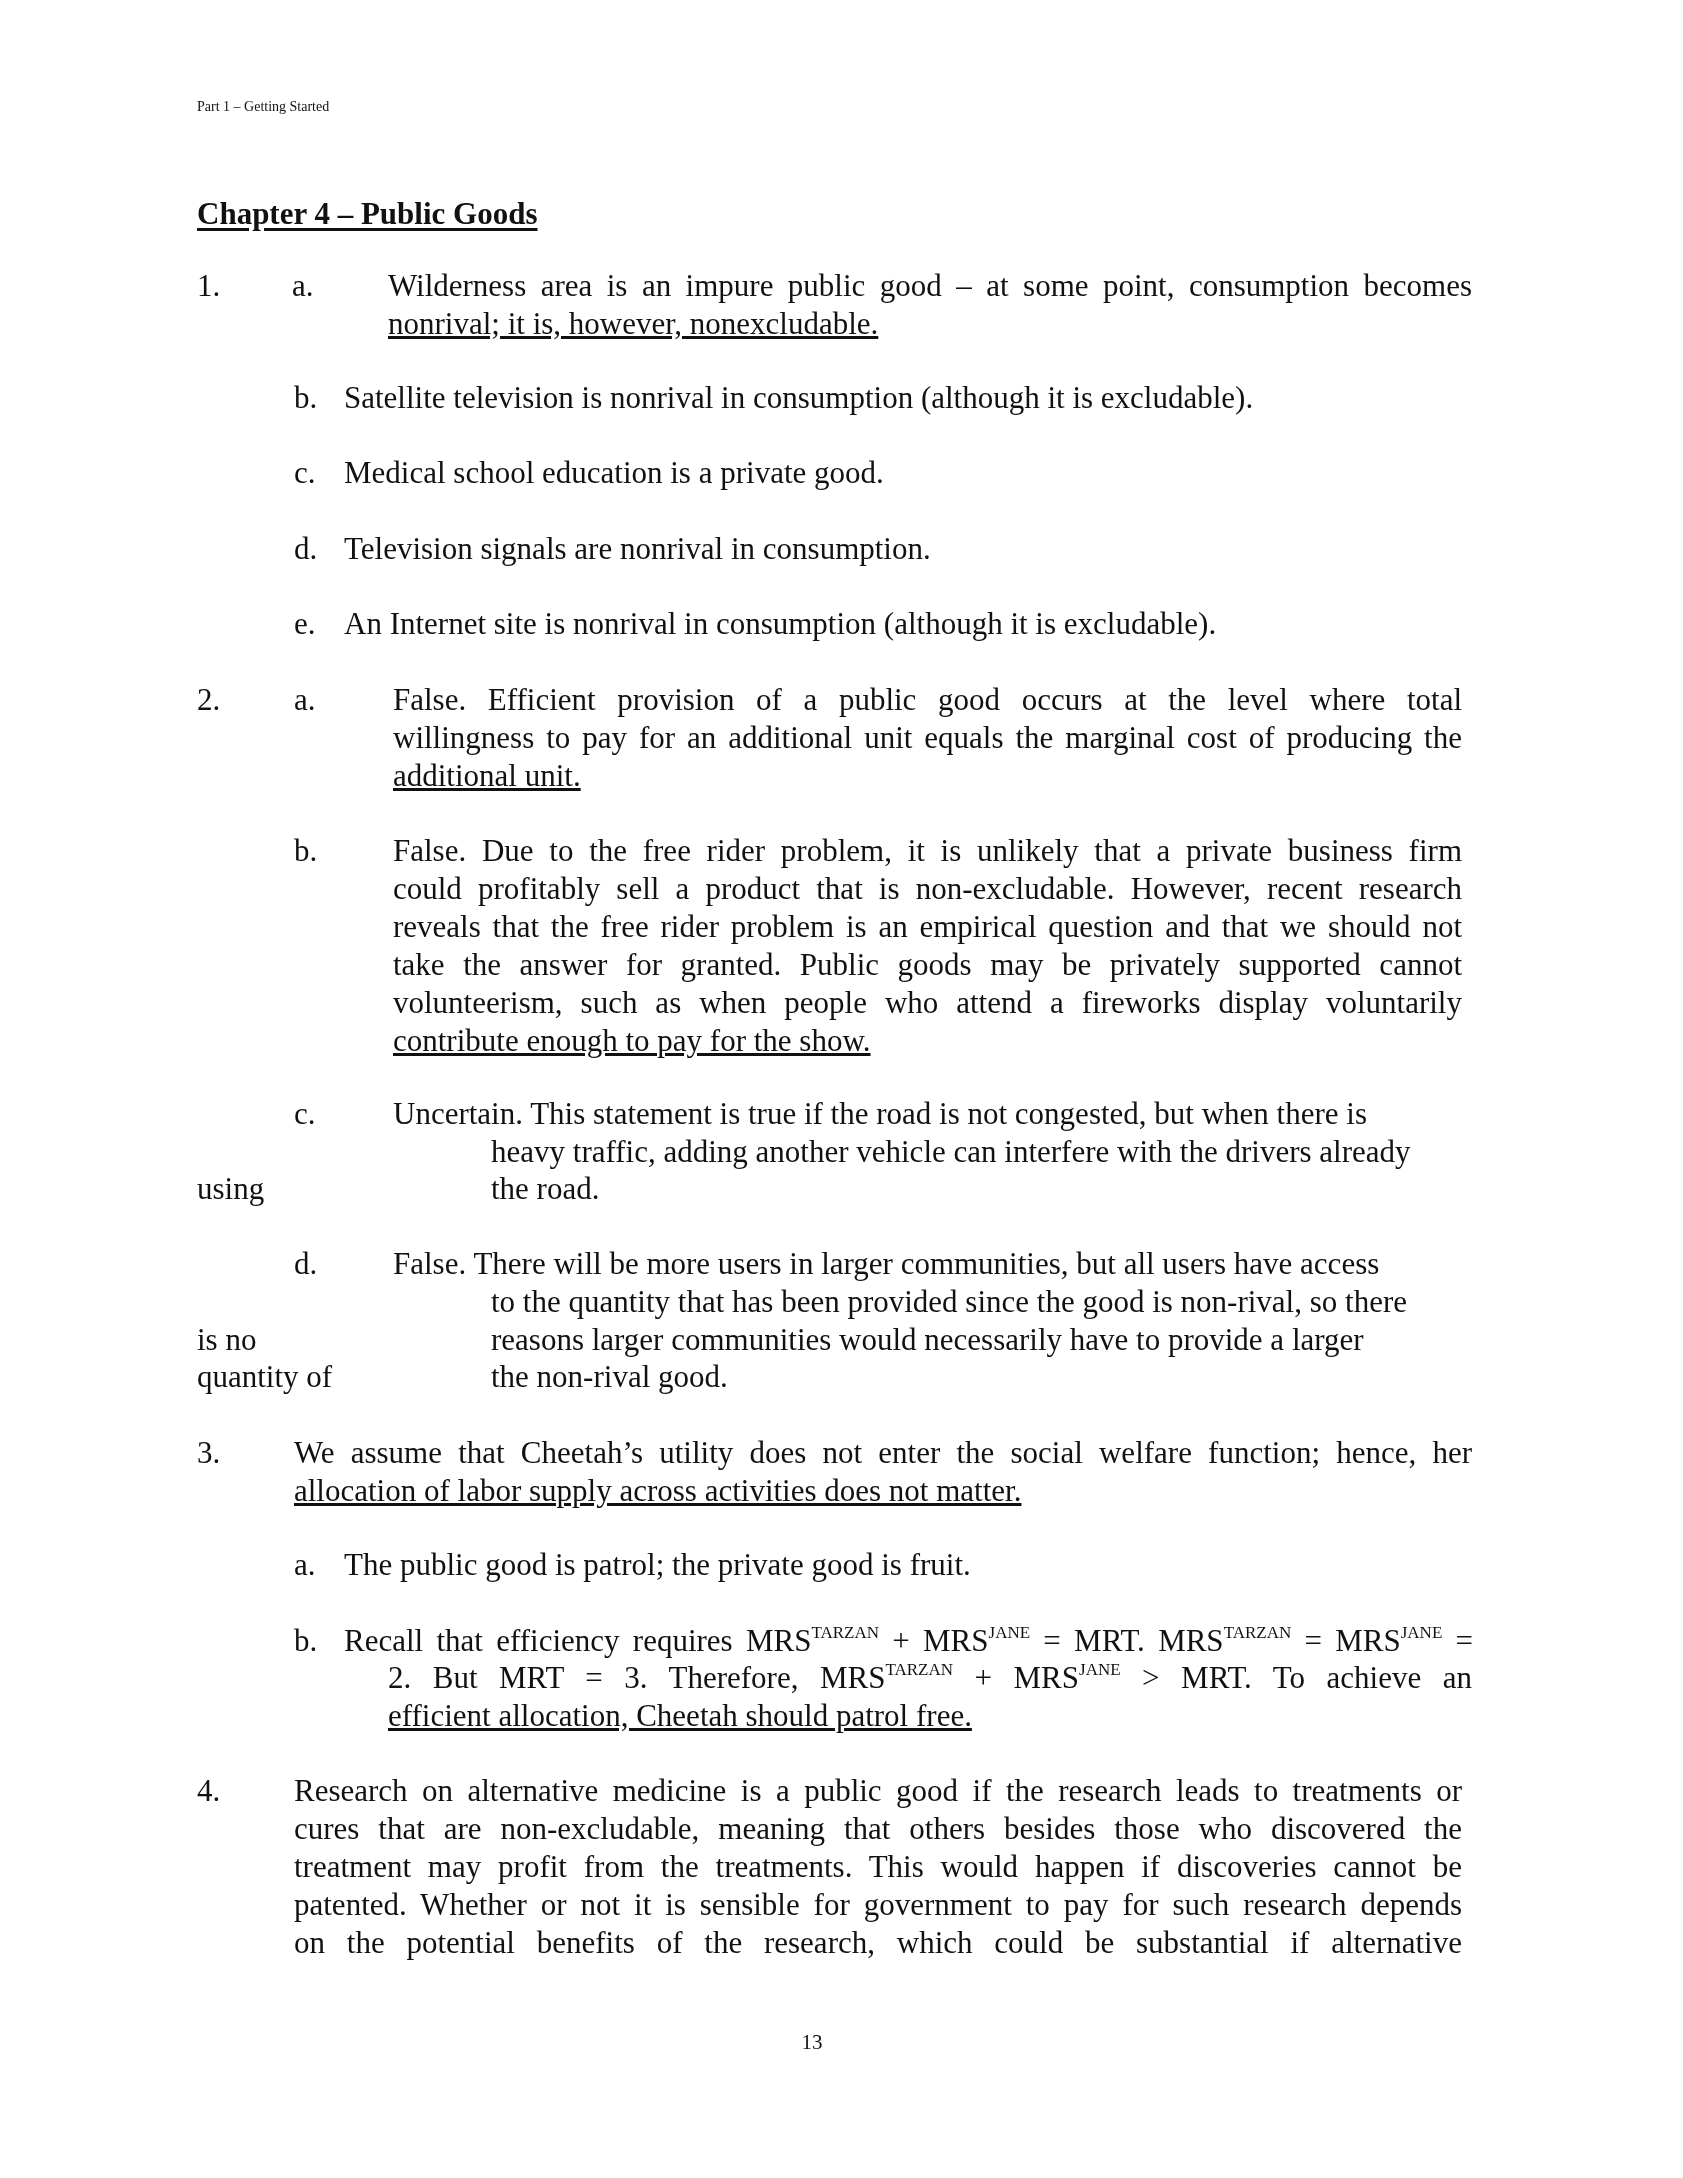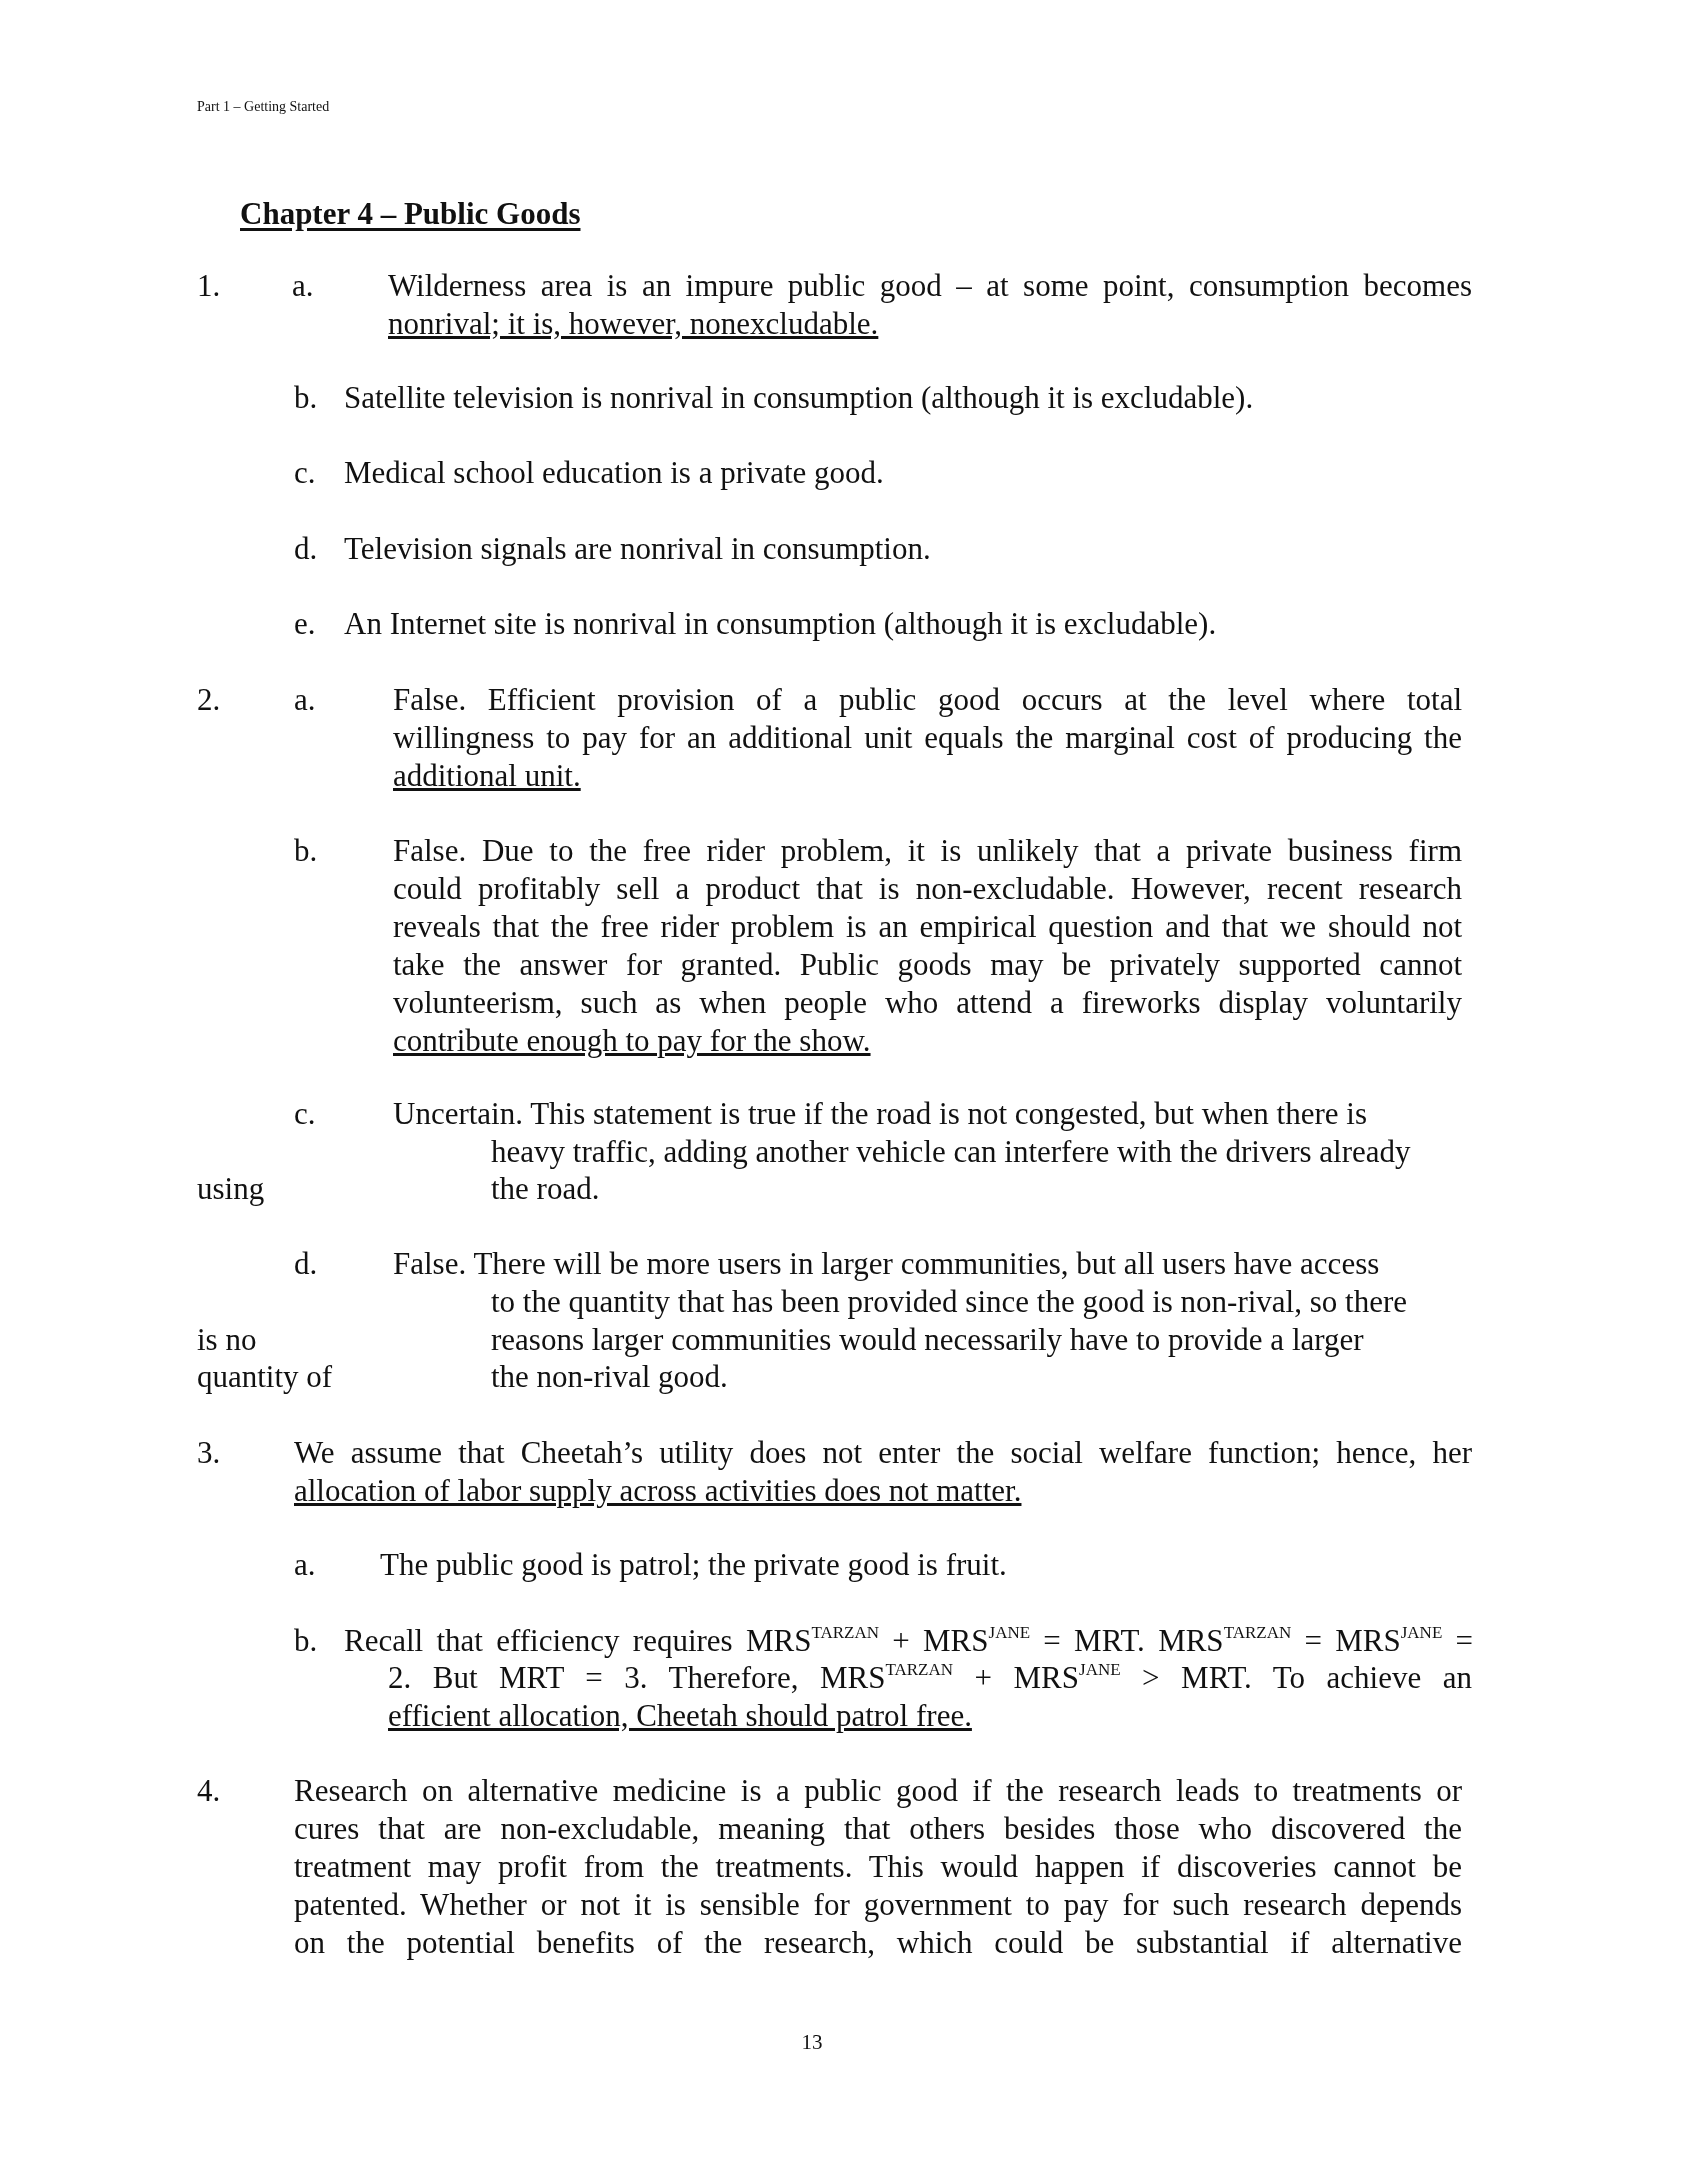--- a/index.html
+++ b/index.html
@@ -1,21 +1,21 @@
 <!DOCTYPE html>
 <html><head>
 <meta charset="utf-8">
 <style>
   html, body { margin: 0; padding: 0; background: #ffffff; }
   body { width: 1683px; height: 2178px; position: relative; overflow: hidden;
          font-family: "Liberation Serif", "DejaVu Serif", serif; color: #111111; }
   .page { position: absolute; left: 0; top: 0; width: 1683px; height: 2178px; }
   .abs { position: absolute; }
   .header { left: 197px; top: 99px; font-size: 14px; }
-  .title { left: 197px; top: 196px; font-size: 31px; font-weight: bold; text-decoration: underline; text-underline-offset: 4px; margin-left: 43px; }
+  .title { left: 197px; top: 196px; font-size: 31px; font-weight: bold; text-decoration: underline; text-underline-offset: 4px; }
   .txt { font-size: 31px; line-height: 38px; white-space: nowrap; }
   .line { display: block; text-align: justify; text-align-last: justify; white-space: nowrap; }
   .line.last { text-align-last: left; text-decoration: underline; }
   .pagenum { left: 0; width: 1624px; text-align: center; top: 2030px; font-size: 21px; }
   sup { font-size: 17px; vertical-align: 13px; line-height: 0; }
 </style>
 </head>
 <body>
 
 <div class="page">
@@ -74,21 +74,21 @@
   <div class="abs txt" style="left:197px; top:1358px;">quantity of</div>
   <div class="abs txt" style="left:491px; top:1358px;">the non-rival good.</div>
 
   <div class="abs txt" style="left:197px; top:1434px;">3.</div>
   <div class="abs txt" style="left:294px; top:1434px; width:1178px;">
     <span class="line">We assume that Cheetah’s utility does not enter the social welfare function; hence, her</span>
     <span class="line last">allocation of labor supply across activities does not matter.</span>
   </div>
 
   <div class="abs txt" style="left:294px; top:1546px;">a.</div>
-  <div class="abs txt" style="left:344px; top:1546px;margin-left:36px;">The public good is patrol; the private good is fruit.</div>
+  <div class="abs txt" style="left:344px; top:1546px;">The public good is patrol; the private good is fruit.</div>
 
   <div class="abs txt" style="left:294px; top:1622px;">b.</div>
   <div class="abs txt" style="left:344px; top:1622px; width:1129px;">
     <span class="line"><span>Recall that efficiency requires MRS</span><sup>TARZAN</sup><span> + MRS</span><sup>JANE</sup><span> = MRT. MRS</span><sup>TARZAN</sup><span> = MRS</span><sup>JANE</sup><span> =</span></span>
   </div>
   <div class="abs txt" style="left:388px; top:1659px; width:1084px;">
     <span class="line"><span>2. But MRT = 3.  Therefore, MRS</span><sup>TARZAN</sup><span> + MRS</span><sup>JANE</sup><span>  &gt; MRT.  To achieve an</span></span>
     <span class="line last">efficient allocation, Cheetah should patrol free.</span>
   </div>
 

